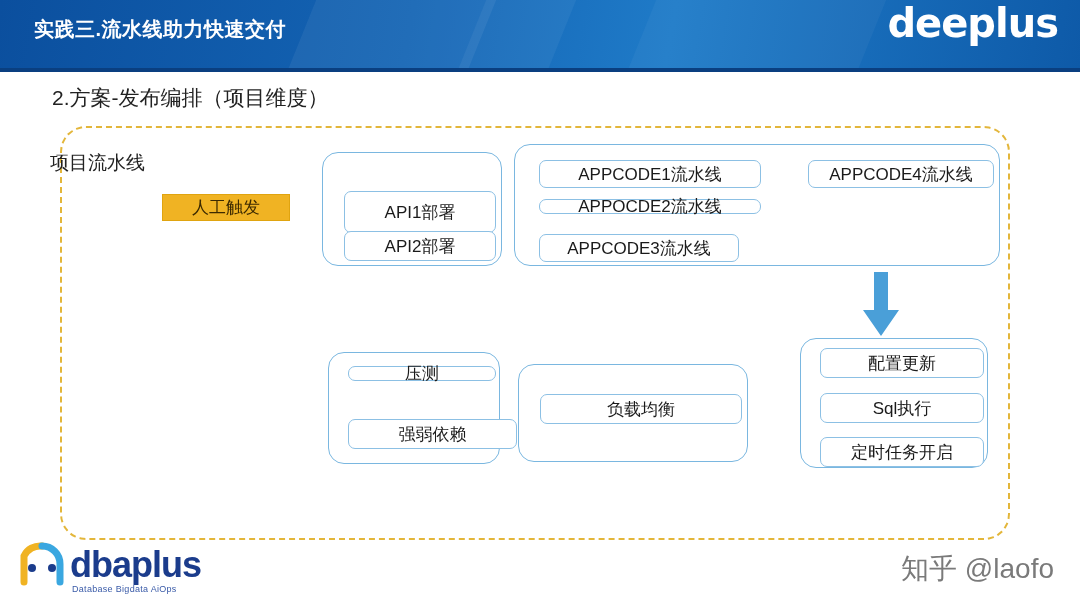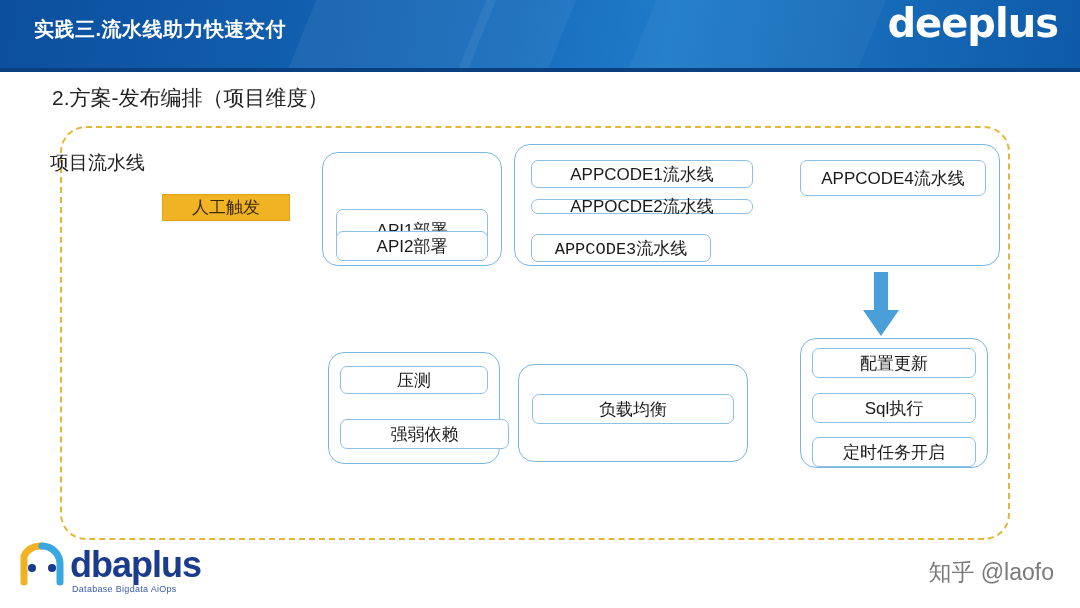--- a/index.html
+++ b/index.html
@@ -108,20 +108,21 @@
     border: 1.4px solid #8cc0e4;
     border-radius: 7px;
     box-sizing: border-box;
     background: #ffffff;
     display: flex;
     align-items: center;
     justify-content: center;
     font-size: 17px;
     color: #1a1a1a;
     white-space: nowrap;
+    margin-left: 8px;
   }
   .chip.wide { font-size: 17px; }
 
   
   .trigger {
     position: absolute;
     left: 162px;
     top: 194px;
     width: 128px;
     height: 27px;
@@ -169,21 +170,21 @@
     top: 46px;
     font-size: 9px;
     color: #3a5ba8;
     letter-spacing: 0.3px;
     white-space: nowrap;
   }
   .watermark {
     position: absolute;
     right: 26px;
     bottom: 20px;
-    font-size: 23px;
+    font-size: 28px;
     color: #7a7a7a;
     white-space: nowrap;
   }
 </style>
 </head>
 <body>
 
 <div class="header">
   <div class="stripe s1"></div>
   <div class="stripe s2"></div>
@@ -194,35 +195,35 @@
 <div class="header-bottom-line"></div>
 
 <div class="section-title">2.方案-发布编排（项目维度）</div>
 
 <div class="canvas"></div>
 <div class="canvas-label">项目流水线</div>
 
 <div class="trigger">人工触发</div>
 
 <div class="group" style="left:322px; top:152px; width:180px; height:114px;"></div>
-<div class="chip" style="left:336px; top:209px; width:152px; height:42px;">API1部署</div>
+<div class="chip" style="left:336px; top:191px; width:152px; height:42px;">API1部署</div>
 <div class="chip" style="left:336px; top:231px; width:152px; height:30px;">API2部署</div>
 
 <div class="group" style="left:514px; top:144px; width:486px; height:122px;"></div>
 <div class="chip wide" style="left:531px; top:160px; width:222px; height:28px;">APPCODE1流水线</div>
 <div class="chip wide" style="left:531px; top:199px; width:222px; height:15px;">APPOCDE2流水线</div>
-<div class="chip wide" style="left:531px; top:234px; width:180px; height:28px;font-family:Liberation Mono, monospace;">APPCODE3流水线</div>
-<div class="chip wide" style="left:800px; top:160px; width:186px; height:36px;">APPCODE4流水线</div>
+<div class="chip wide" style="left:531px; top:234px; width:200px; height:28px;">APPCODE3流水线</div>
+<div class="chip wide" style="left:800px; top:160px; width:186px; height:28px;">APPCODE4流水线</div>
 
 <svg class="arrow" viewBox="0 0 40 66">
   <polygon points="13,0 27,0 27,38 38,38 20,64 2,38 13,38" fill="#4a9fd8"></polygon>
 </svg>
 
 <div class="group" style="left:328px; top:352px; width:172px; height:112px;"></div>
-<div class="chip" style="left:340px; top:366px; width:148px; height:28px;">压测</div>
+<div class="chip" style="left:340px; top:366px; width:148px; height:15px;">压测</div>
 <div class="chip" style="left:340px; top:419px; width:169px; height:30px;">强弱依赖</div>
 
 <div class="group" style="left:518px; top:364px; width:230px; height:98px;"></div>
 <div class="chip" style="left:532px; top:394px; width:202px; height:30px;">负载均衡</div>
 
 <div class="group" style="left:800px; top:338px; width:188px; height:130px;"></div>
 <div class="chip" style="left:812px; top:348px; width:164px; height:30px;">配置更新</div>
 <div class="chip" style="left:812px; top:393px; width:164px; height:30px;">Sql执行</div>
 <div class="chip" style="left:812px; top:437px; width:164px; height:30px;">定时任务开启</div>
 

